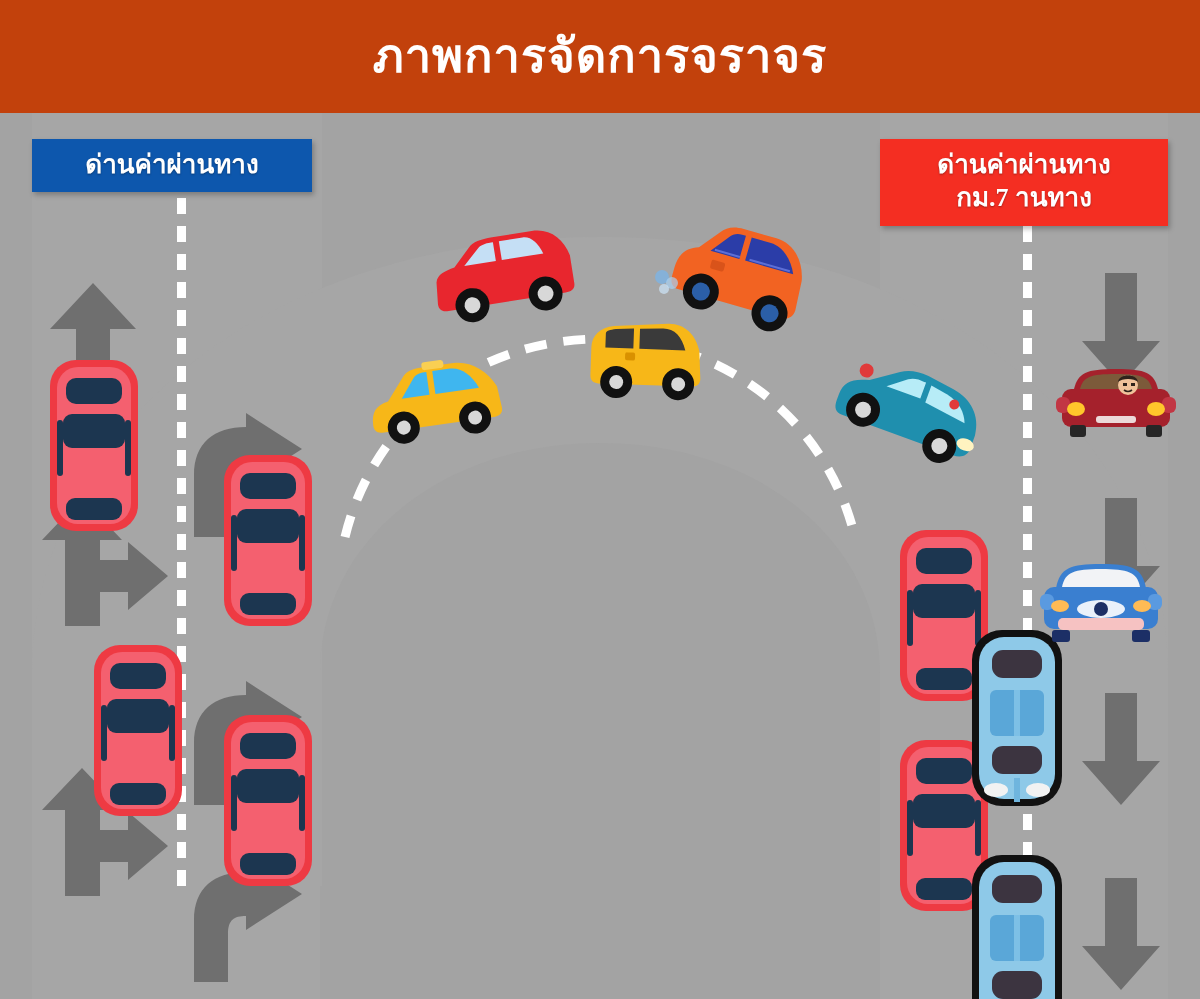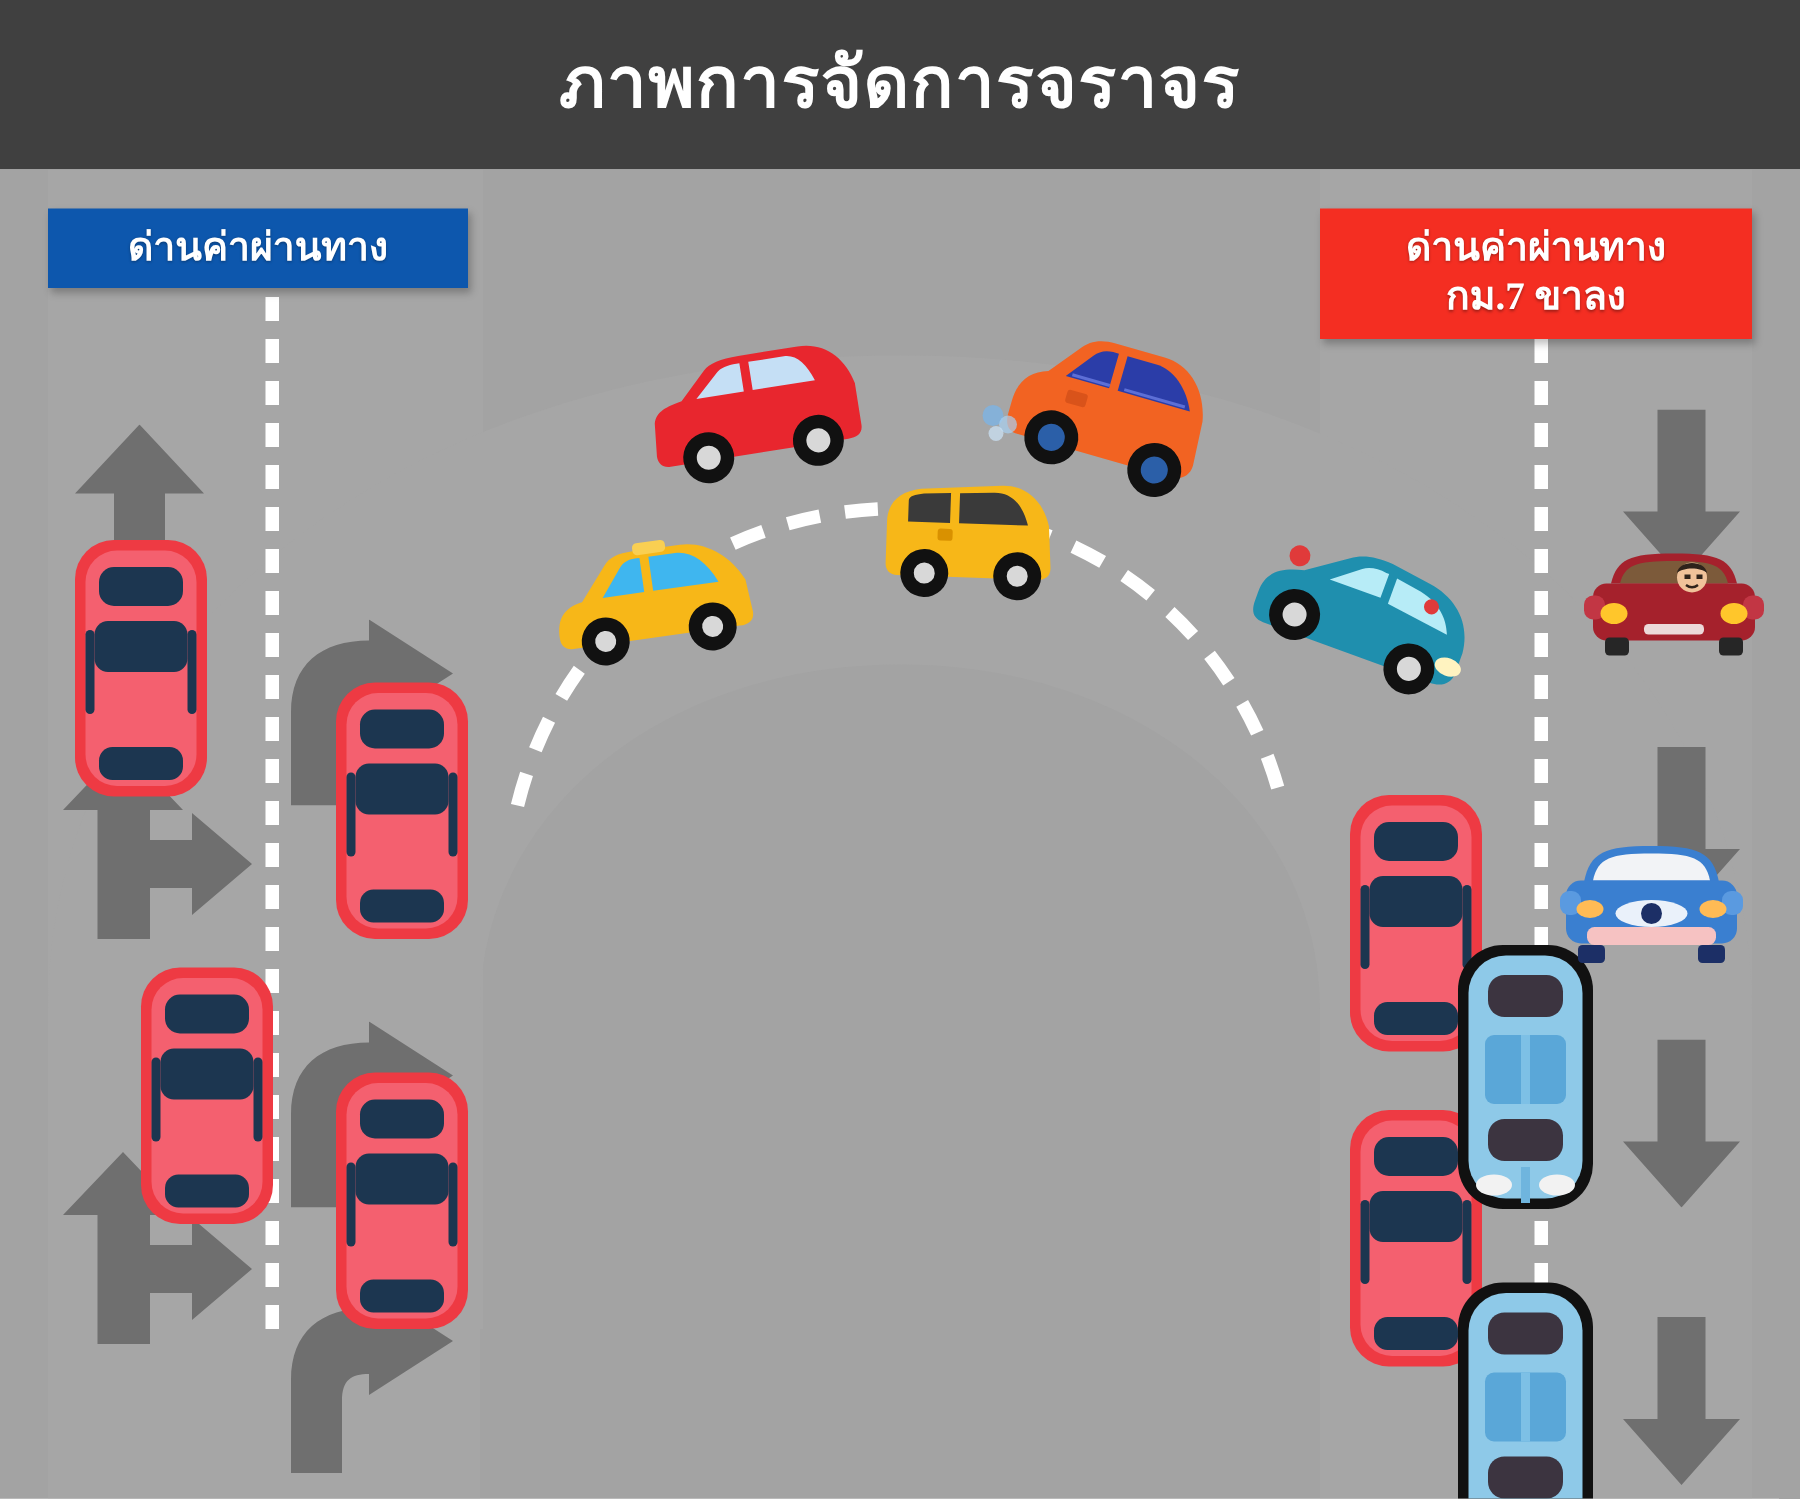--- a/index.html
+++ b/index.html
@@ -7,21 +7,21 @@
     width:1200px;height:999px;
     background:#ffffff;
     font-family:"Liberation Sans", sans-serif;
     overflow:hidden;
     position:relative;
   }
 
   
   #title-bar{
     position:absolute;left:0;top:0;width:1200px;height:113px;
-    background:#404040;
+    background:#c2410c;
     display:flex;align-items:center;justify-content:center;text-align:right;
   }
   #title-text{
     color:#ffffff;
     font-size:47px;
     font-weight:bold;
     font-family:"Liberation Serif", serif;
     letter-spacing:1px;
     line-height:1;
   }
@@ -411,16 +411,16 @@
       <ellipse cx="142" cy="62" rx="9" ry="6" fill="#fff3c0"></ellipse>
     </svg>
   </div>
 
   <div class="toll-label" id="toll-left">
     <span class="toll-line">ด่านค่าผ่านทาง</span>
   </div>
 
   <div class="toll-label" id="toll-right">
     <span class="toll-line">ด่านค่าผ่านทาง</span>
-    <span class="toll-line">กม.7 ขาลง</span>
+    <span class="toll-line">กม.7 านทาง</span>
   </div>
 
 </div>
 
 </body></html>

